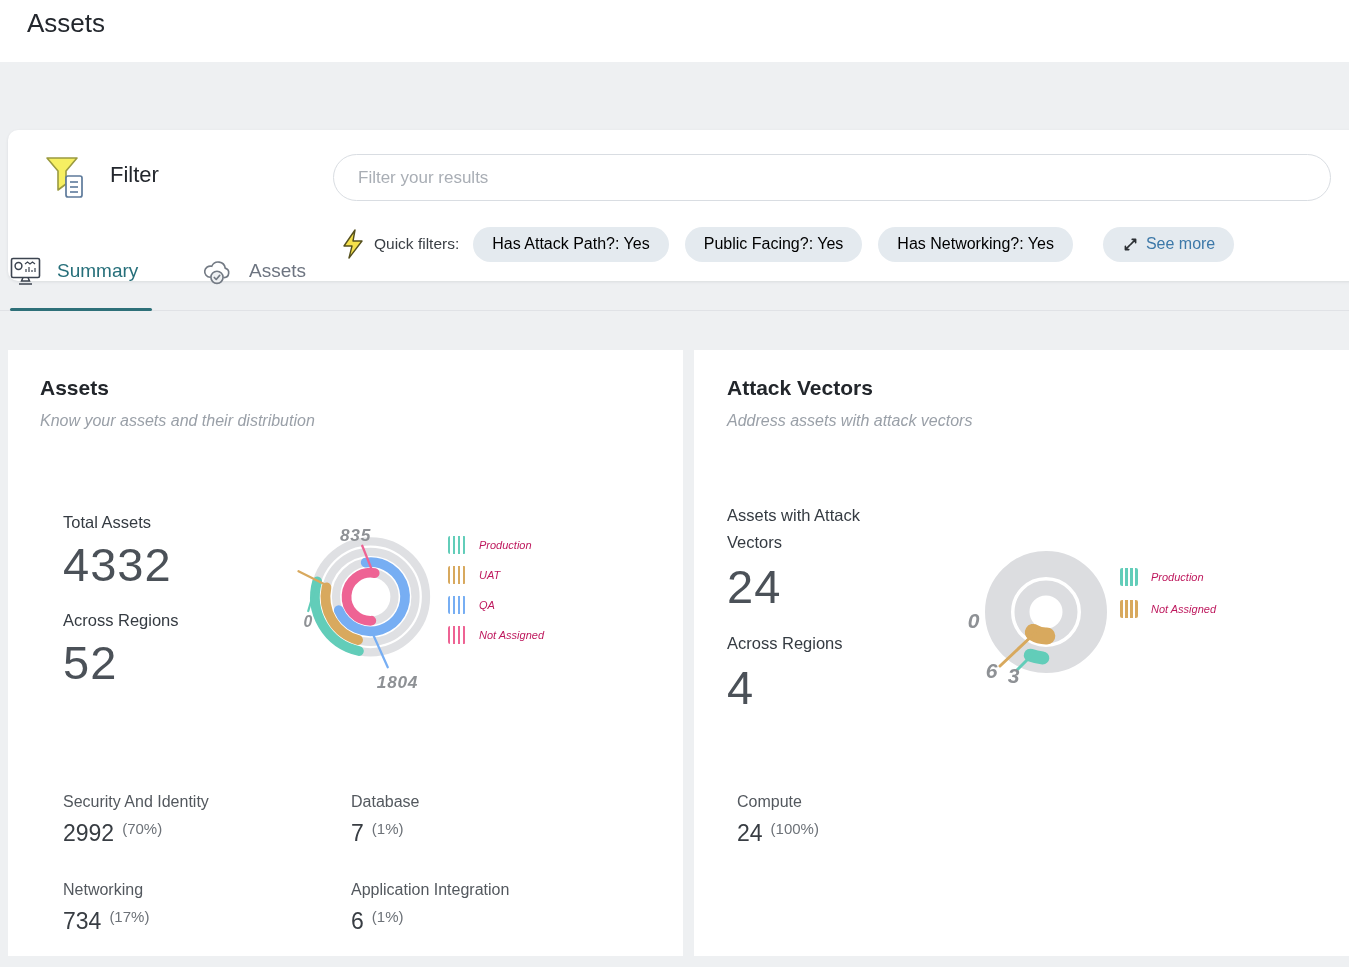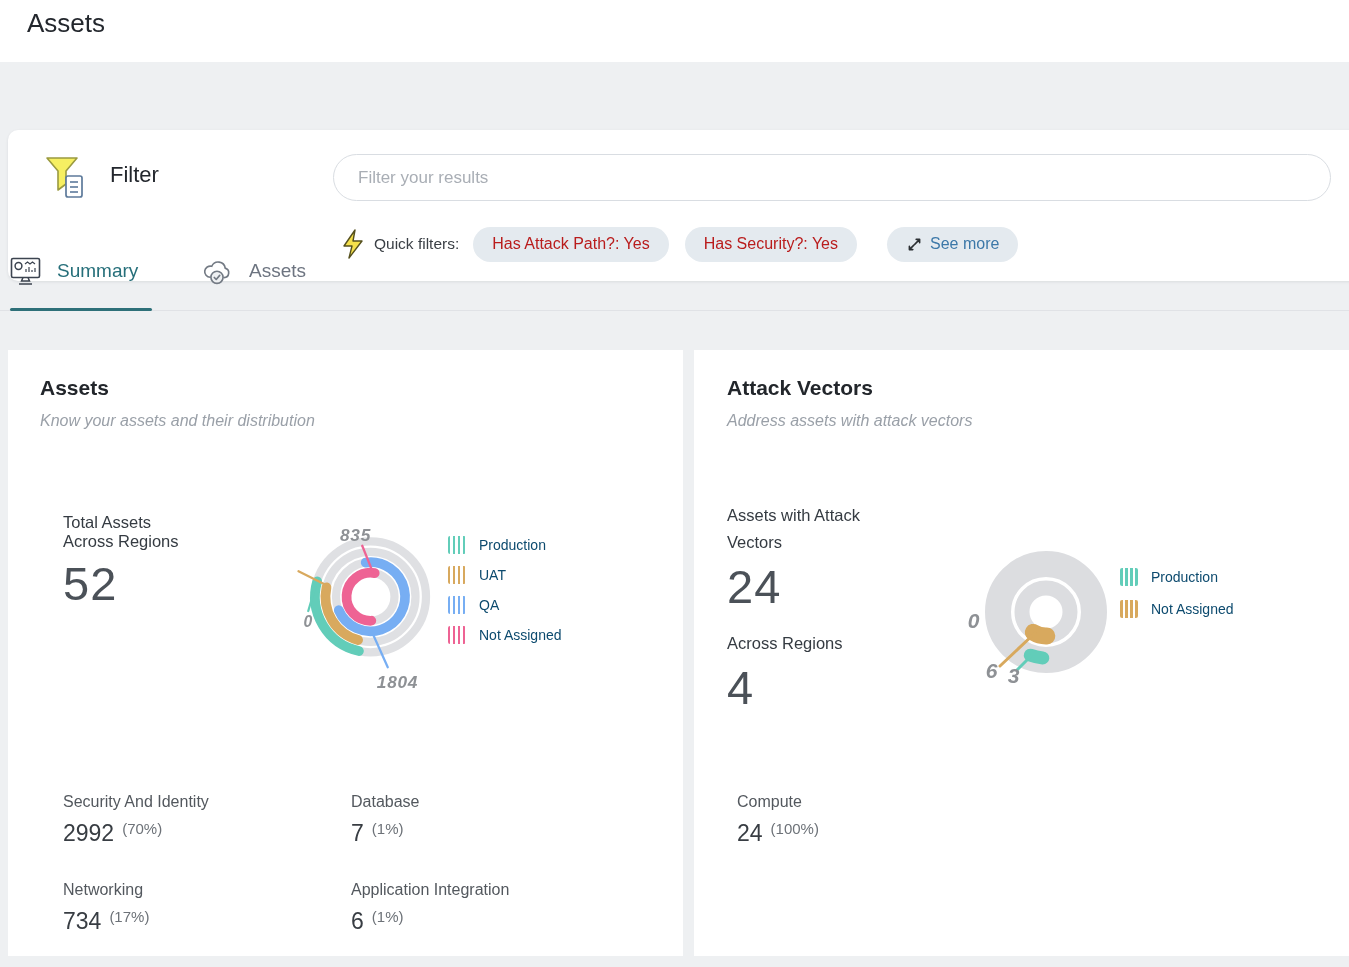--- a/index.html
+++ b/index.html
@@ -21,21 +21,21 @@
   .filter-label { position:absolute; left:102px; top:32px; font-size:22px; color:#23272d; }
   .filter-input { position:absolute; left:325px; top:24px; right:30px; height:47px;
     border:1.5px solid #d9dde2; border-radius:24px; padding:0 24px; font-size:17px;
     color:#3f454c; outline:none; font-family:"Liberation Sans", sans-serif; background:#fff; }
   .filter-input::placeholder { color:#a9aeb5; }
   .quick-row { position:absolute; left:334px; top:96px; right:28px; height:36px;
     display:flex; align-items:center; }
   .bolt { width:22px; height:30px; margin-right:10px; flex:0 0 auto; }
   .quick-label { font-size:15.5px; font-weight:500; color:#3b4046; margin-right:14px; white-space:nowrap; }
   .pill { display:inline-flex; align-items:center; height:35px; padding:0 19px; margin-right:16px;
-    background:#e4eaef; border-radius:18px; font-size:16px; font-weight:500; color:#b91c1c;
+    background:#e4eaef; border-radius:18px; font-size:16px; font-weight:500; color:#000000;
     white-space:nowrap; cursor:pointer; border:none; font-family:"Liberation Sans", sans-serif; }
   .pill.seemore { color:#3c78a8; margin-left:14px; }
   .pill.seemore svg { margin-right:7px; }
 
   
   .tab { position:absolute; top:252px; display:flex; align-items:center; gap:16px; cursor:pointer; height:38px; }
   .tab-summary { left:10px; }
   .tab-assets { left:200px; }
   .tab-label { font-size:19px; font-weight:500; }
   .tab-summary .tab-label { color:#266f7a; }
@@ -61,21 +61,21 @@
   .av-stats { position:absolute; left:33px; top:152px; width:175px; }
   .av-stats .stat-label { line-height:1.65; }
   .av-stats .stat-value { margin:6px 0 18px 0; }
 
   .legend { position:absolute; display:flex; flex-direction:column; gap:12px; }
   .legend-a { left:440px; top:186px; }
   .legend-b { left:426px; top:218px; gap:14px; }
   .legend-item { display:flex; align-items:center; gap:13px; cursor:pointer; }
   .swatch { width:18px; height:18px; border-radius:2px;
     background:repeating-linear-gradient(to right, var(--c) 0 2.5px, transparent 2.5px 5px); }
-  .legend-text { font-size:14px; color:#0c4a6e; }
+  .legend-text { font-size:11px; color:#be185d;font-style:italic; }
 
   .breakdown { position:absolute; left:55px; top:443px; display:grid;
     grid-template-columns:288px auto; row-gap:34px; }
   .bd-label { font-size:16px; color:#53585e; margin-bottom:9px; }
   .bd-line { display:flex; align-items:flex-start; gap:8px; }
   .bd-value { font-size:23px; font-weight:500; color:#383d43; }
   .bd-pct { font-size:15px; color:#6d7278; }
   .breakdown-b { position:absolute; left:43px; top:443px; }
 
   .chart-a { position:absolute; left:280px; top:155px; width:165px; height:188px; }
@@ -102,21 +102,22 @@
       </svg>
     </div>
     <div class="filter-label">Filter</div>
     <input class="filter-input" type="text" placeholder="Filter your results" style="">
     <div class="quick-row">
       <svg class="bolt" viewBox="0 0 22 30">
         <path d="M13 1 2 17 h8 L7 29 20 12 h-9 Z" fill="#f5e04b" stroke="#55501e" stroke-width="1.4" stroke-linejoin="round"></path>
       </svg>
       <span class="quick-label">Quick filters:</span>
       <button class="pill">Has Attack Path?: Yes</button>
-      <button class="pill">Has Security?: Yes</button>
+      <button class="pill">Public Facing?: Yes</button>
+      <button class="pill">Has Networking?: Yes</button>
       <button class="pill seemore">
         <svg width="17" height="17" viewBox="0 0 20 20">
           <path d="M12 4 h4 v4 M16 4 l-5.5 5.5 M8 16 H4 v-4 M4 16 l5.5 -5.5" stroke="#2b2f33" stroke-width="1.9" fill="none" stroke-linecap="round" stroke-linejoin="round"></path>
         </svg>
         <span>See more</span>
       </button>
     </div>
   </div>
 
   <div class="tab tab-summary abs" style="left:10px; top:190px;">
@@ -140,20 +141,21 @@
   <div class="tabs-divider" style="top:248px;"></div>
   <div class="tab-underline" style="top:246px;"></div>
 </div>
 
 <div class="card card-left">
   <div class="card-title">Assets</div>
   <div class="card-subtitle">Know your assets and their distribution</div>
 
   <div class="al-stats">
     <div class="stat-label">Total Assets</div>
+    <div class="stat-value">4332</div>
     <div class="stat-label">Across Regions</div>
     <div class="stat-value">52</div>
   </div>
 
   <svg class="chart-a" viewBox="0 0 220 250">
     <circle cx="110" cy="122" r="74" fill="none" stroke="#dfe0e3" stroke-width="11"></circle>
     <circle cx="110" cy="122" r="60" fill="none" stroke="#dfe0e3" stroke-width="11"></circle>
     <circle cx="110" cy="122" r="46" fill="none" stroke="#dfe0e3" stroke-width="11"></circle>
     <circle cx="110" cy="122" r="32" fill="none" stroke="#dfe0e3" stroke-width="11"></circle>
 

